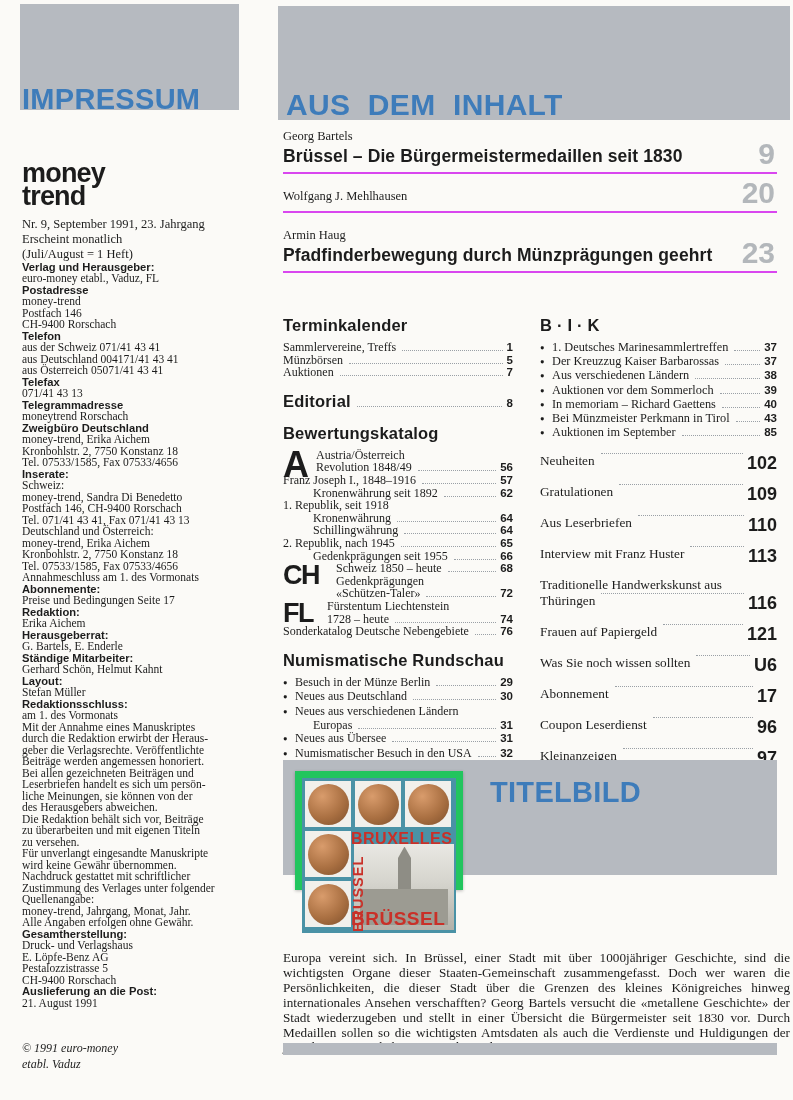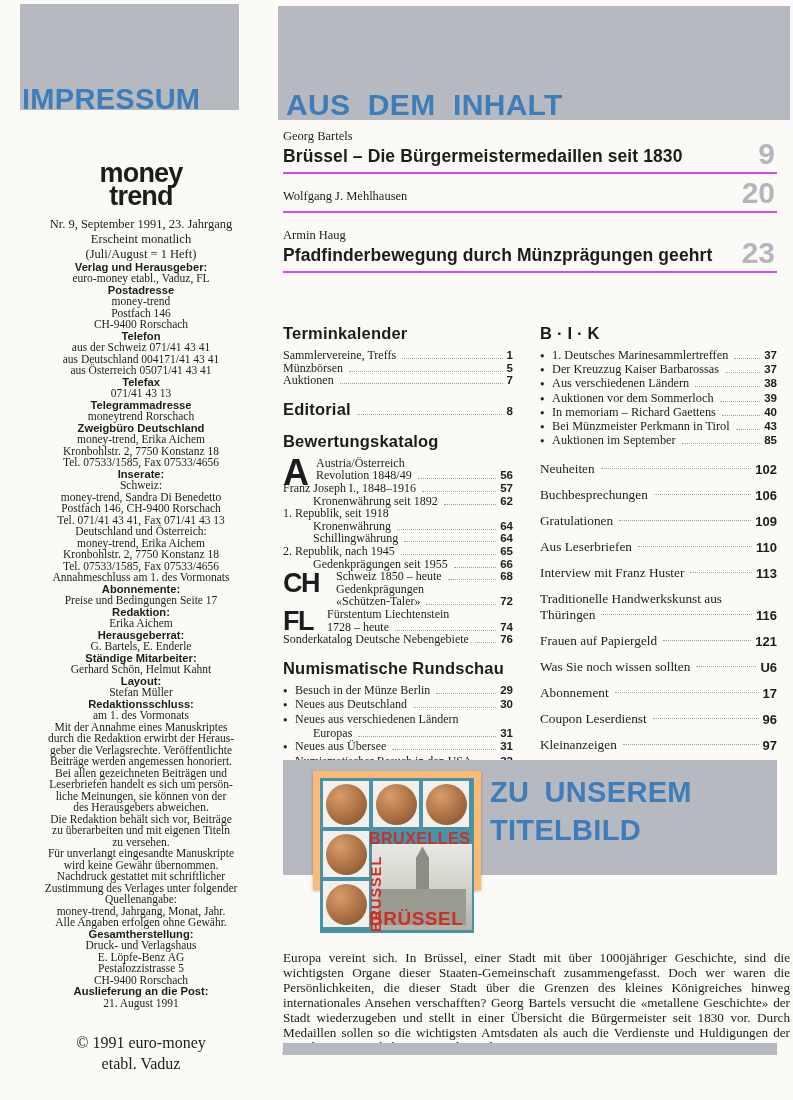--- a/index.html
+++ b/index.html
@@ -12,67 +12,67 @@
   #band-left{left:20px;top:4px;width:219px;height:106px;}
   #band-right{left:278px;top:6px;width:512px;height:114px;}
   .band-title{
     position:absolute;font-family:"Liberation Sans",sans-serif;font-weight:bold;
     color:#3e7cba;line-height:1;letter-spacing:0.3px;
   }
   #impressum-title{left:22px;top:85px;font-size:29px;}
   #inhalt-title{left:286px;top:90px;font-size:30px;word-spacing:9px;}
 
   
-  #left-col{position:absolute;left:22px;top:162px;width:238px;text-align:center;}
+  #left-col{position:absolute;left:22px;top:162px;width:238px;}
   #logo{font-family:"Liberation Sans",sans-serif;font-weight:bold;font-size:27px;
         line-height:0.86;letter-spacing:-0.8px;}
   #issue{margin-top:9px;font-size:12.5px;line-height:1.18;}
   #impressum-lines{font-size:11.5px;line-height:11.5px;}
   .imp-line.b{font-family:"Liberation Sans",sans-serif;font-weight:bold;font-size:11.2px;}
-  #copyright{margin-top:24px;font-size:16px;line-height:1.3;}
+  #copyright{margin-top:32px;font-size:12px;line-height:1.3;font-style:italic;}
 
   
   #articles{position:absolute;left:283px;top:127px;width:494px;}
   .article{position:relative;padding:2px 0 5px 0;border-bottom:2px solid #d946ef;margin-bottom:13px;}
   .article .author{font-size:12.5px;margin-bottom:2px;}
   .article .title{font-family:"Liberation Sans",sans-serif;font-weight:bold;font-size:17.5px;letter-spacing:0.1px;}
   .article .pgnum{position:absolute;right:2px;bottom:3px;font-family:"Liberation Sans",sans-serif;
                   font-weight:bold;font-size:30px;color:#b3b7bb;line-height:1;}
 
   
   #toc-left{position:absolute;left:283px;top:312px;width:230px;}
   #toc-right{position:absolute;left:540px;top:312px;width:237px;}
   .toc-heading{font-family:"Liberation Sans",sans-serif;font-weight:bold;font-size:16.5px;
                margin:13px 0 6px 0;display:flex;align-items:baseline;letter-spacing:0.2px;}
-  .toc-heading:first-child{margin-top:12px;}
+  .toc-heading:first-child{margin-top:4px;}
   .toc-row{display:flex;align-items:baseline;font-size:12px;line-height:12.6px;position:relative;}
   #toc-right .toc-row{line-height:13.2px;font-size:12.3px;}
   .toc-row .t{white-space:nowrap;}
   .leader{flex:1;border-bottom:1px dotted #9aa0a6;margin:0 4px 2px 6px;min-width:8px;}
   .pg{font-family:"Liberation Sans",sans-serif;font-weight:bold;font-size:11.5px;}
   .bullet{width:12px;font-size:7.5px;flex:none;position:relative;top:-1px;}
   .e-ind{padding-left:30px;}
   .e-padA{padding-left:33px;}
   .e-padCH{padding-left:53px;}
   .e-padFL{padding-left:44px;}
   .bigL{position:absolute;left:0;top:-2px;font-family:"Liberation Sans",sans-serif;
         font-weight:bold;letter-spacing:-1.5px;line-height:1;}
   .bigL-A{font-size:36px;}
   .bigL-CH{font-size:27px;top:0;}
   .bigL-FL{font-size:27px;top:0;}
 
   #misc-list{margin-top:13px;}
-  .misc-row{display:flex;align-items:center;font-size:13.3px;margin-top:10px;}
+  .misc-row{display:flex;align-items:flex-start;font-size:13.3px;margin-top:10px;}
   .misc-row.cont{margin-top:0;}
-  .misc-row .pg{font-size:13px;}
+  .misc-row .pg{font-size:18px;}
 
   
   #titelbild-band{left:283px;top:760px;width:494px;height:115px;}
   #titelbild-title{left:490px;top:773px;font-size:29px;line-height:1.32;word-spacing:7px;}
-  #cover{position:absolute;left:313px;top:771px;width:168px;height:119px;background:#fdba74;
+  #cover{position:absolute;left:295px;top:771px;width:168px;height:119px;background:#22c55e;
          padding:7px;box-sizing:border-box;box-shadow:0 1px 3px rgba(0,0,0,0.25);}
   #cover-inner{position:relative;width:154px;height:155px;background:#4a92a6;}
   .tile{position:absolute;width:46px;height:46px;background:#f1f0ec;
         display:flex;align-items:center;justify-content:center;}
   .medal{width:41px;height:41px;border-radius:50%;
          background:radial-gradient(circle at 35% 30%,#d99c6c,#aa7042 55%,#7d4e2a);}
   #photo{position:absolute;left:52px;top:66px;width:100px;height:86px;
          background:linear-gradient(#e9e8e3 0%,#d5d4cd 45%,#b2b1a9 100%);}
   #tower{position:absolute;left:44%;top:3%;width:13%;height:60%;background:#8e8d85;
          clip-path:polygon(50% 0,100% 22%,100% 100%,0 100%,0 22%);}
@@ -379,25 +379,20 @@
         <span class="pg">85</span>
       </div>
     </div>
   <div id="misc-list">
       <div class="misc-row">
         <span class="t">Neuheiten</span>
         <span class="leader"></span>
         <span class="pg">102</span>
       </div>
       <div class="misc-row">
-        <span class="t">Buchbesprechungen</span>
-        <span class="leader"></span>
-        <span class="pg">106</span>
-      </div>
-      <div class="misc-row">
         <span class="t">Gratulationen</span>
         <span class="leader"></span>
         <span class="pg">109</span>
       </div>
       <div class="misc-row">
         <span class="t">Aus Leserbriefen</span>
         <span class="leader"></span>
         <span class="pg">110</span>
       </div>
       <div class="misc-row">
@@ -441,21 +436,20 @@
       <div class="misc-row">
         <span class="t">Inserenten in mt 9/91</span>
         <span class="leader"></span>
         <span class="pg">127</span>
       </div>
     </div>
 </div>
 
 <div id="titelbild-band" class="band"></div>
 <div id="titelbild-title" class="band-title">
-  <div>ZU UNSEREM</div>
   <div>TITELBILD</div>
 </div>
 
 <div id="cover">
   <div id="cover-inner">
     <div class="tile" style="left:3px;top:3px;">
         <div class="medal"></div>
       </div>
     <div class="tile" style="left:53px;top:3px;">
         <div class="medal"></div>

